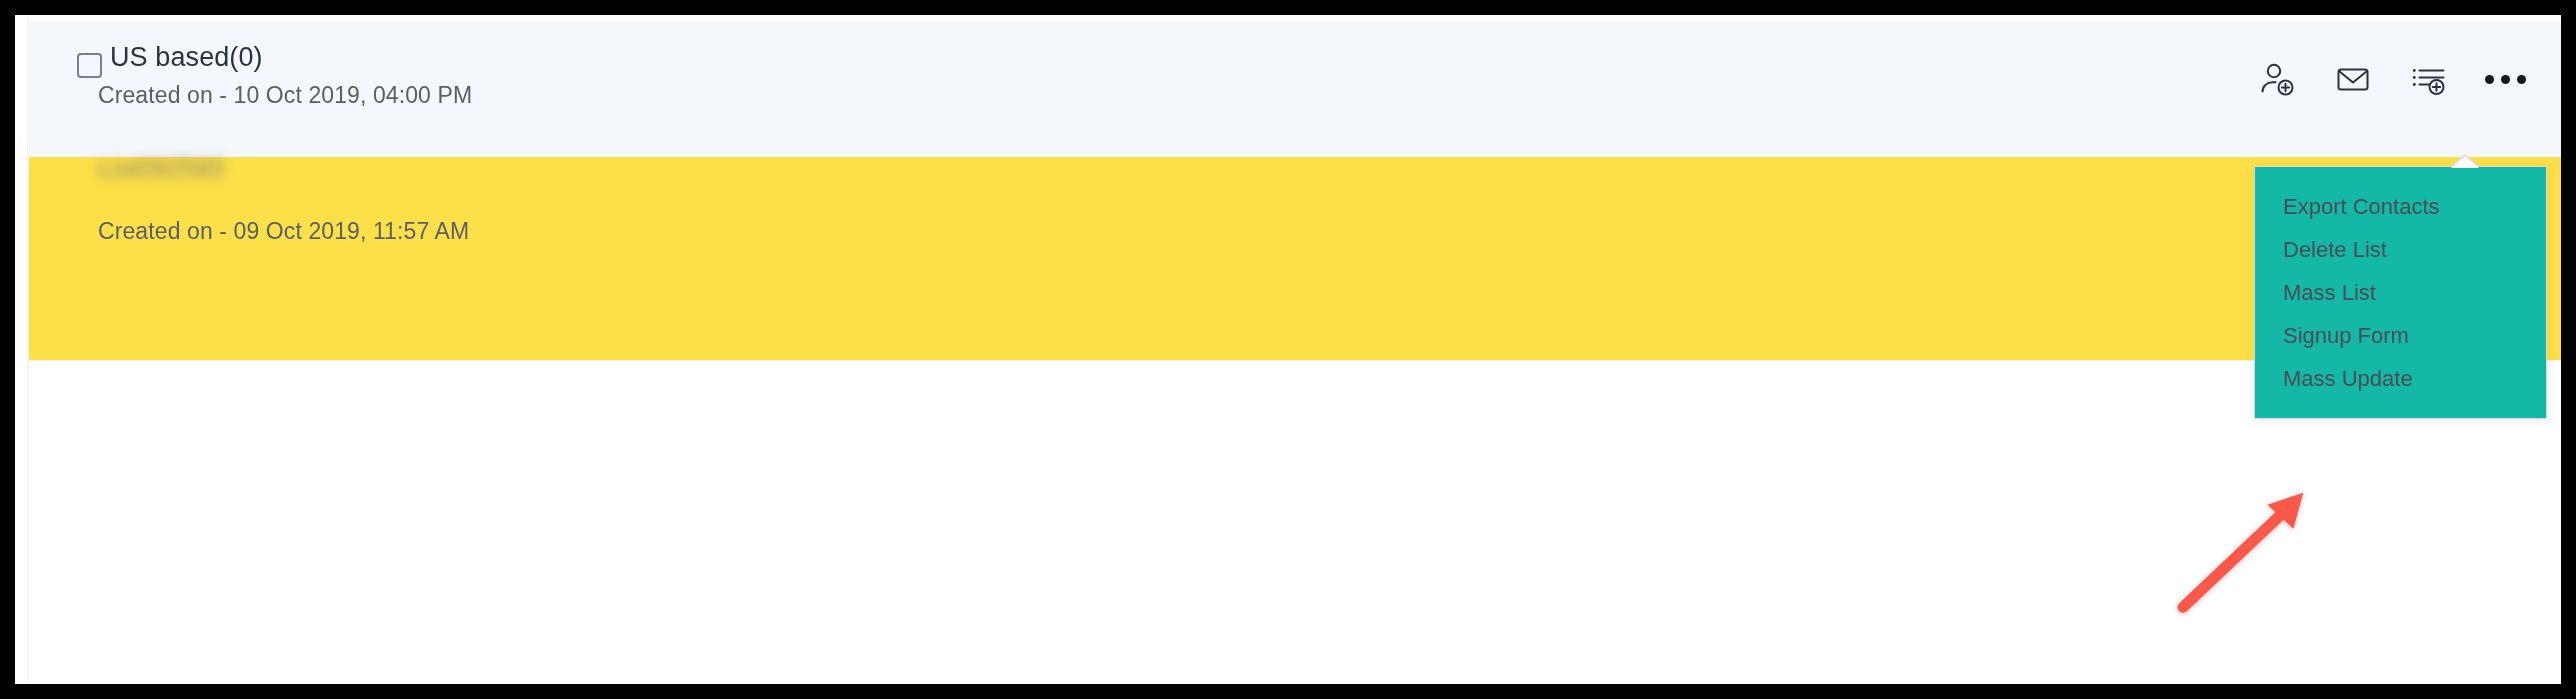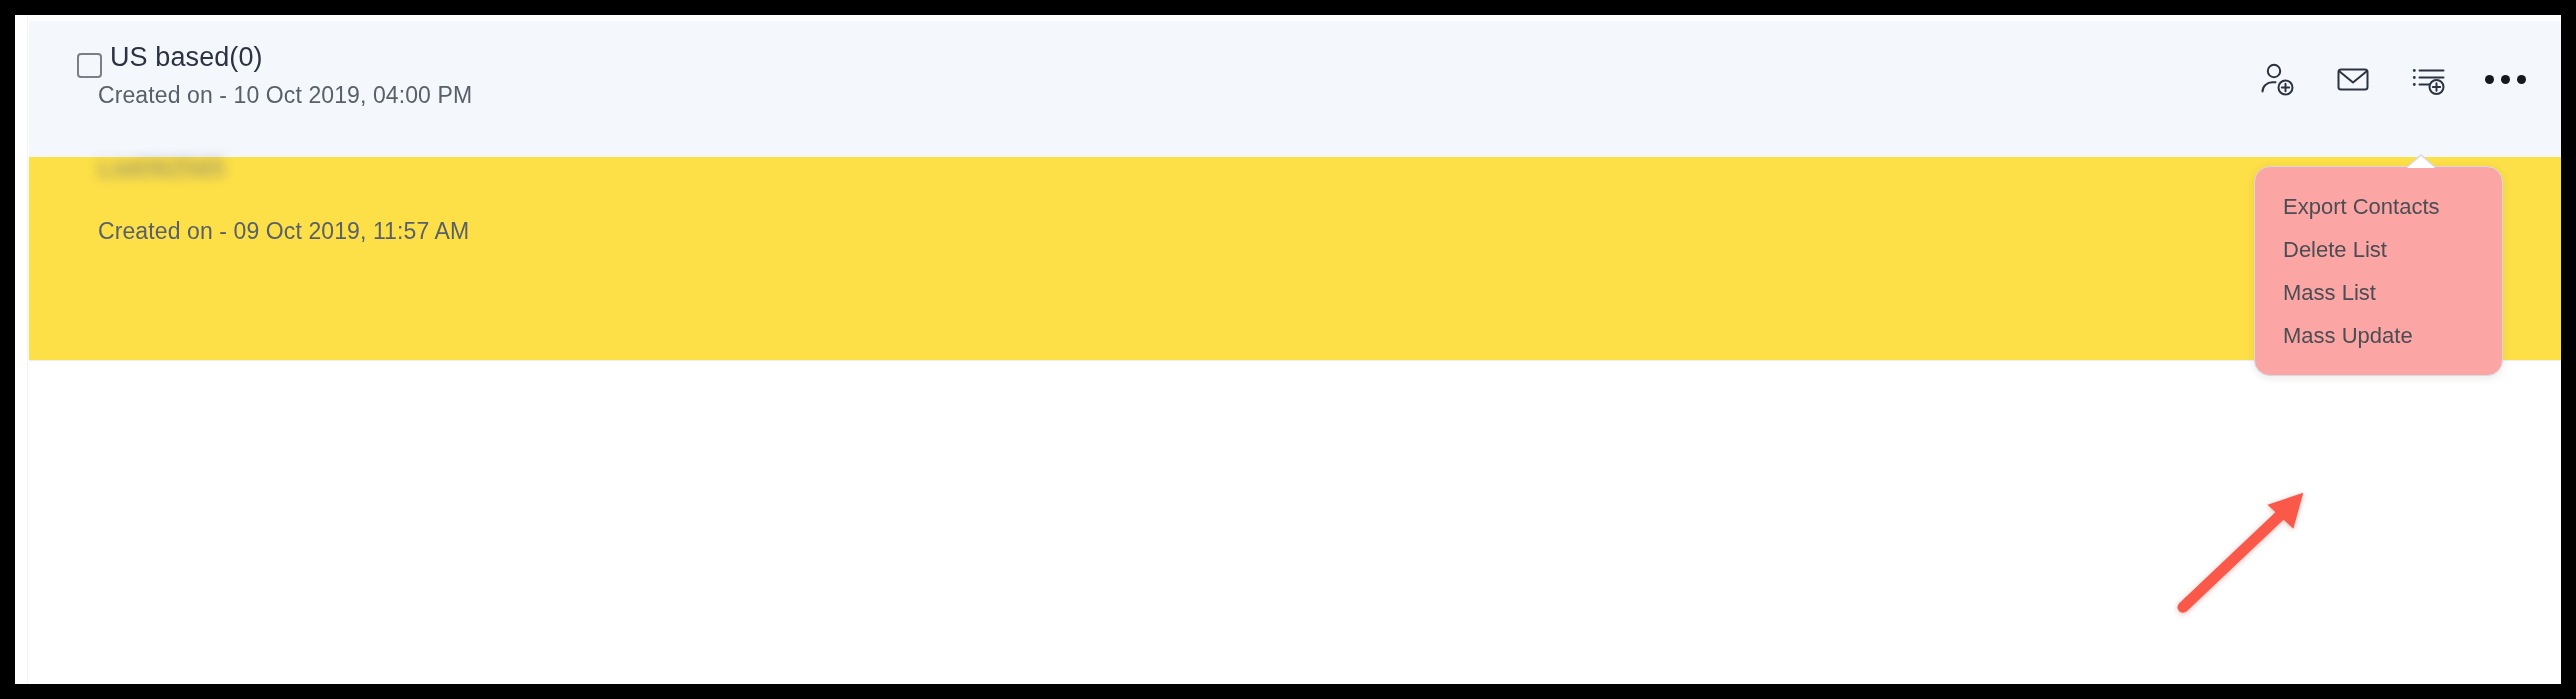--- a/index.html
+++ b/index.html
@@ -158,24 +158,24 @@
     height: 9px;
     border-radius: 50%;
     background: #15181d;
   }
 
   
   .menu {
     position: absolute;
     left: 2239px;
     top: 151px;
-    width: 249px;
-    background: #fca5a5;
+    width: 293px;
+    background: #14b8a6;
     border: 1px solid #d8dade;
-    border-radius: 16px;
+    border-radius: 0;
     box-shadow: 0 2px 9px rgba(30,35,45,0.10);
     padding: 18px 0 18px 0;
     box-sizing: border-box;
     z-index: 40;
   }
   
   .menu-caret-outer {
     position: absolute;
     top: -13px;
     right: 66px;
@@ -276,20 +276,21 @@
 
     </div>
 
     <div class="menu">
       <div class="menu-caret-outer"></div>
       <div class="menu-caret-inner"></div>
 
       <div class="menu-item">Export Contacts</div>
       <div class="menu-item">Delete List</div>
       <div class="menu-item">Mass List</div>
+      <div class="menu-item">Signup Form</div>
       <div class="menu-item">Mass Update</div>
     </div>
 
     <div class="annotation">
       <svg width="229" height="174" viewBox="0 0 230 175">
         <defs>
           <filter id="arrowShadow" x="-30%" y="-30%" width="170%" height="170%">
             <feDropShadow dx="0" dy="1" stdDeviation="2.5" flood-color="#b33226" flood-opacity="0.35"></feDropShadow>
           </filter>
         </defs>

